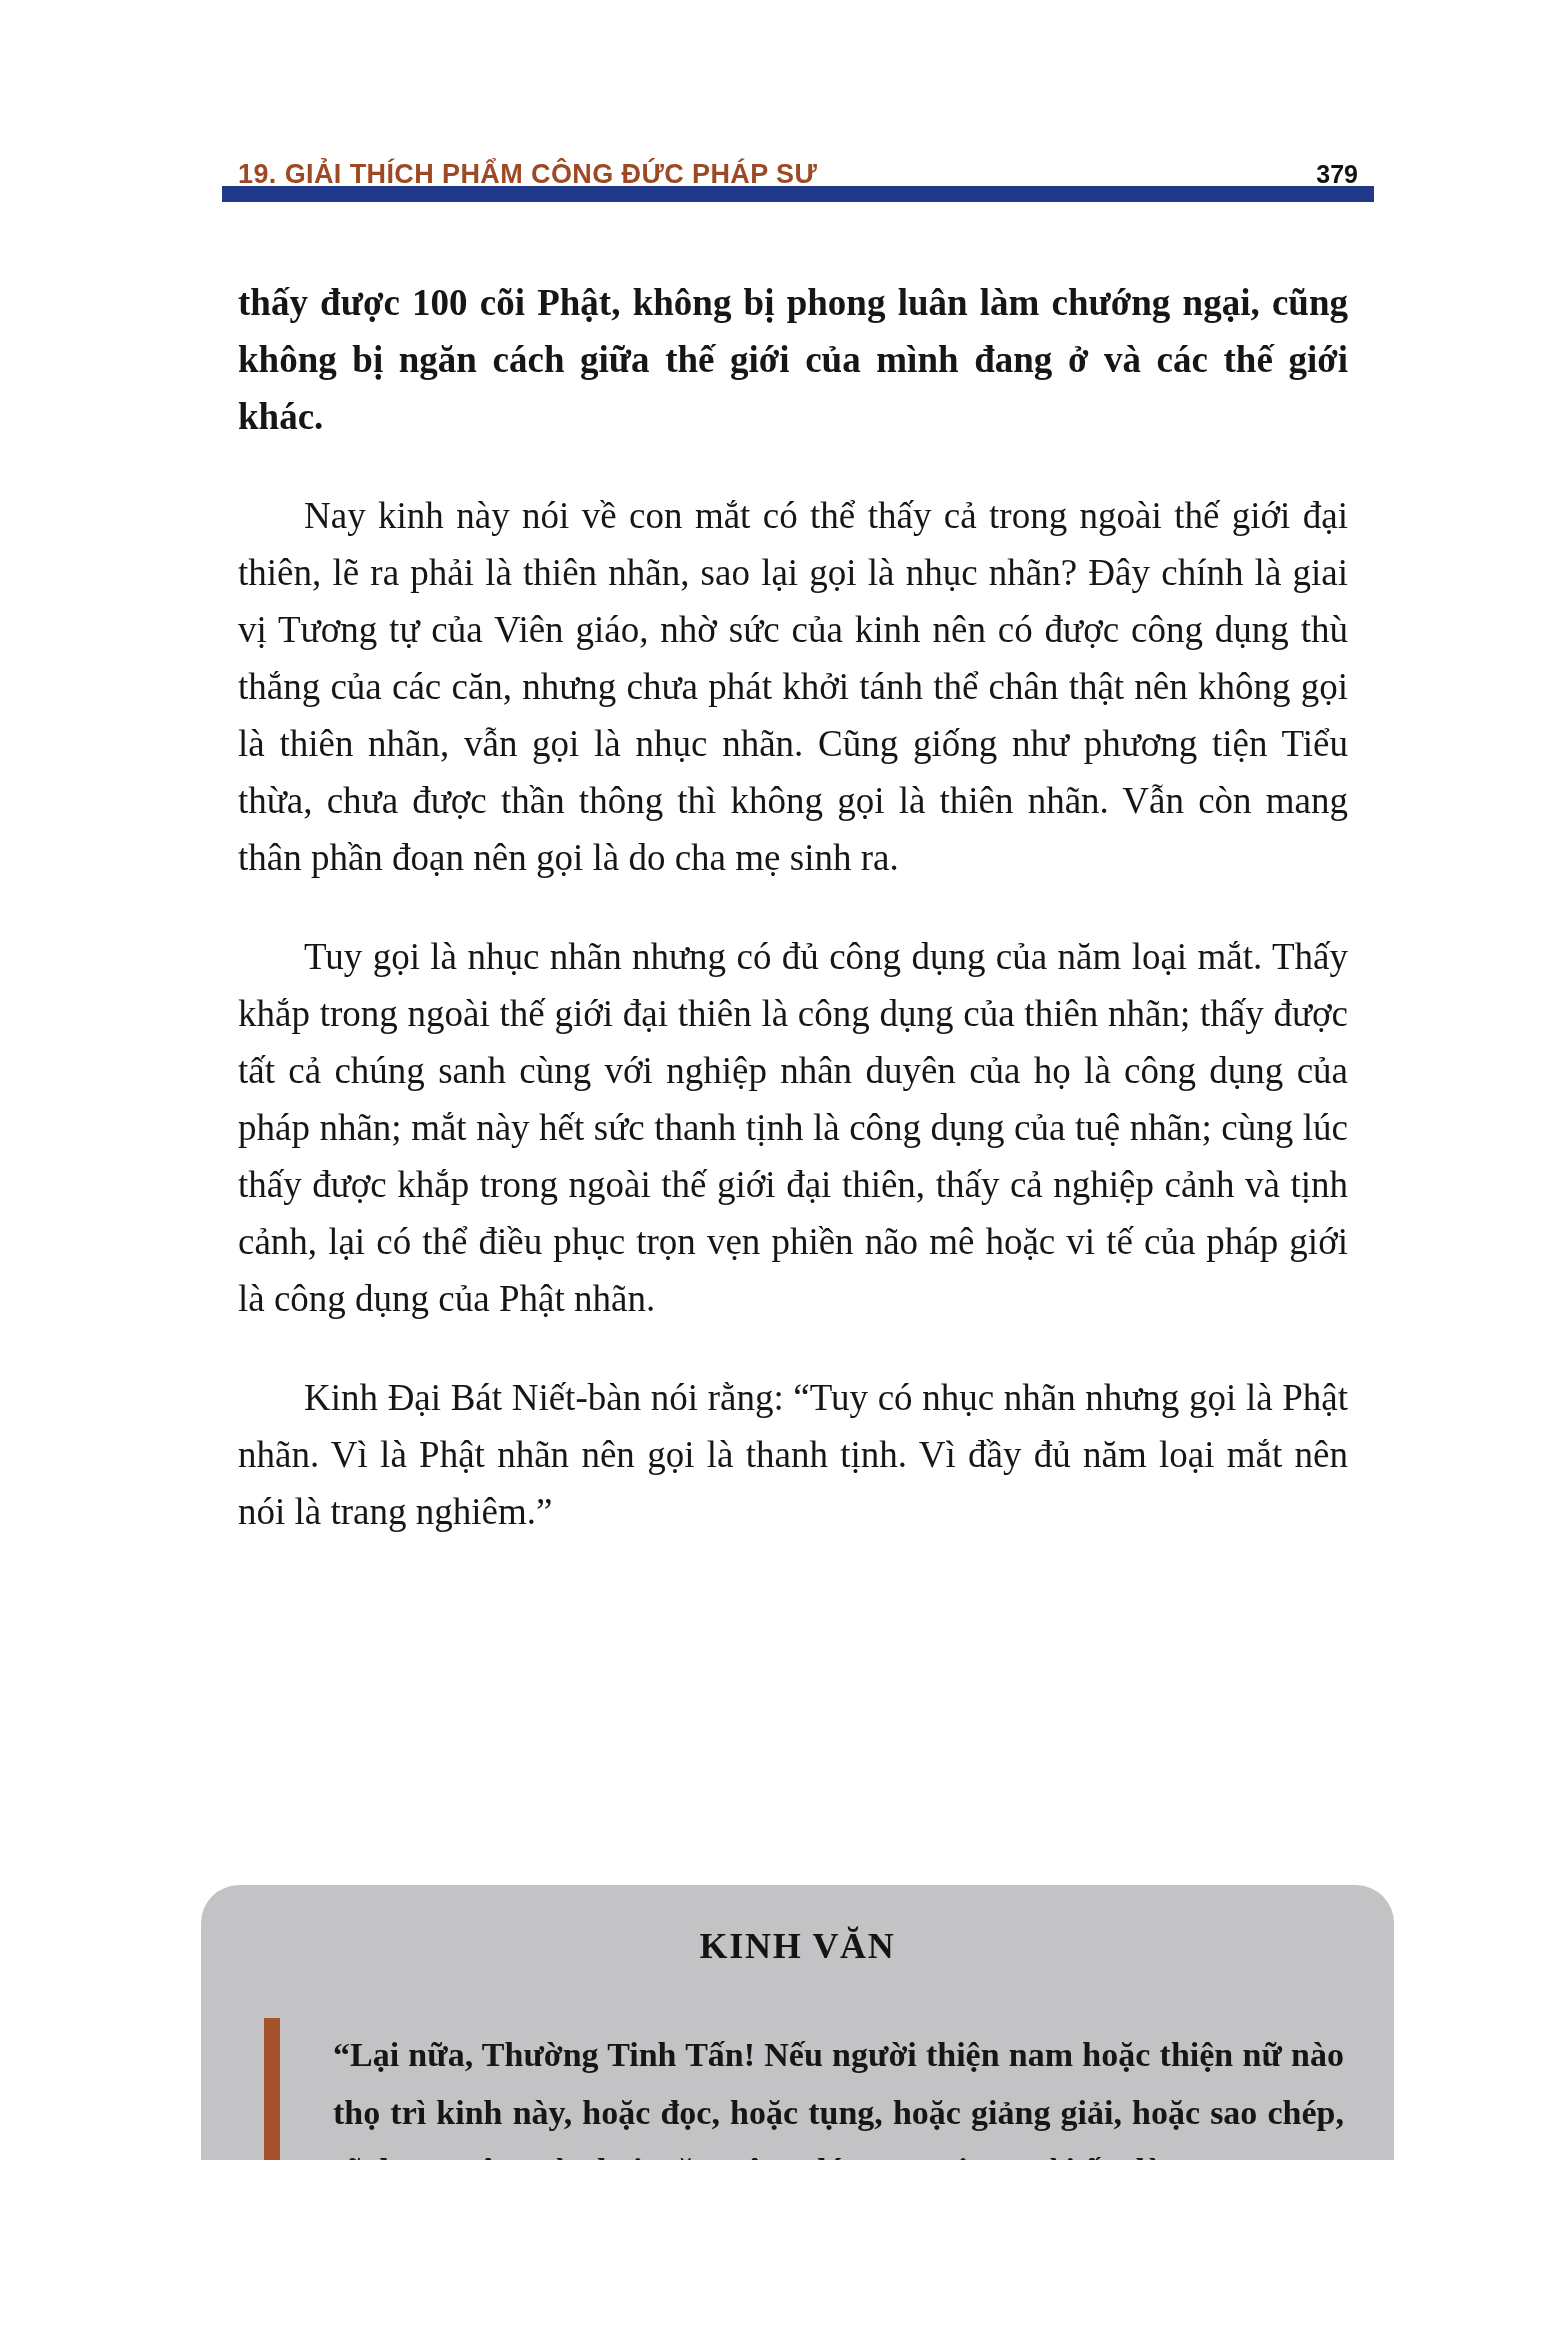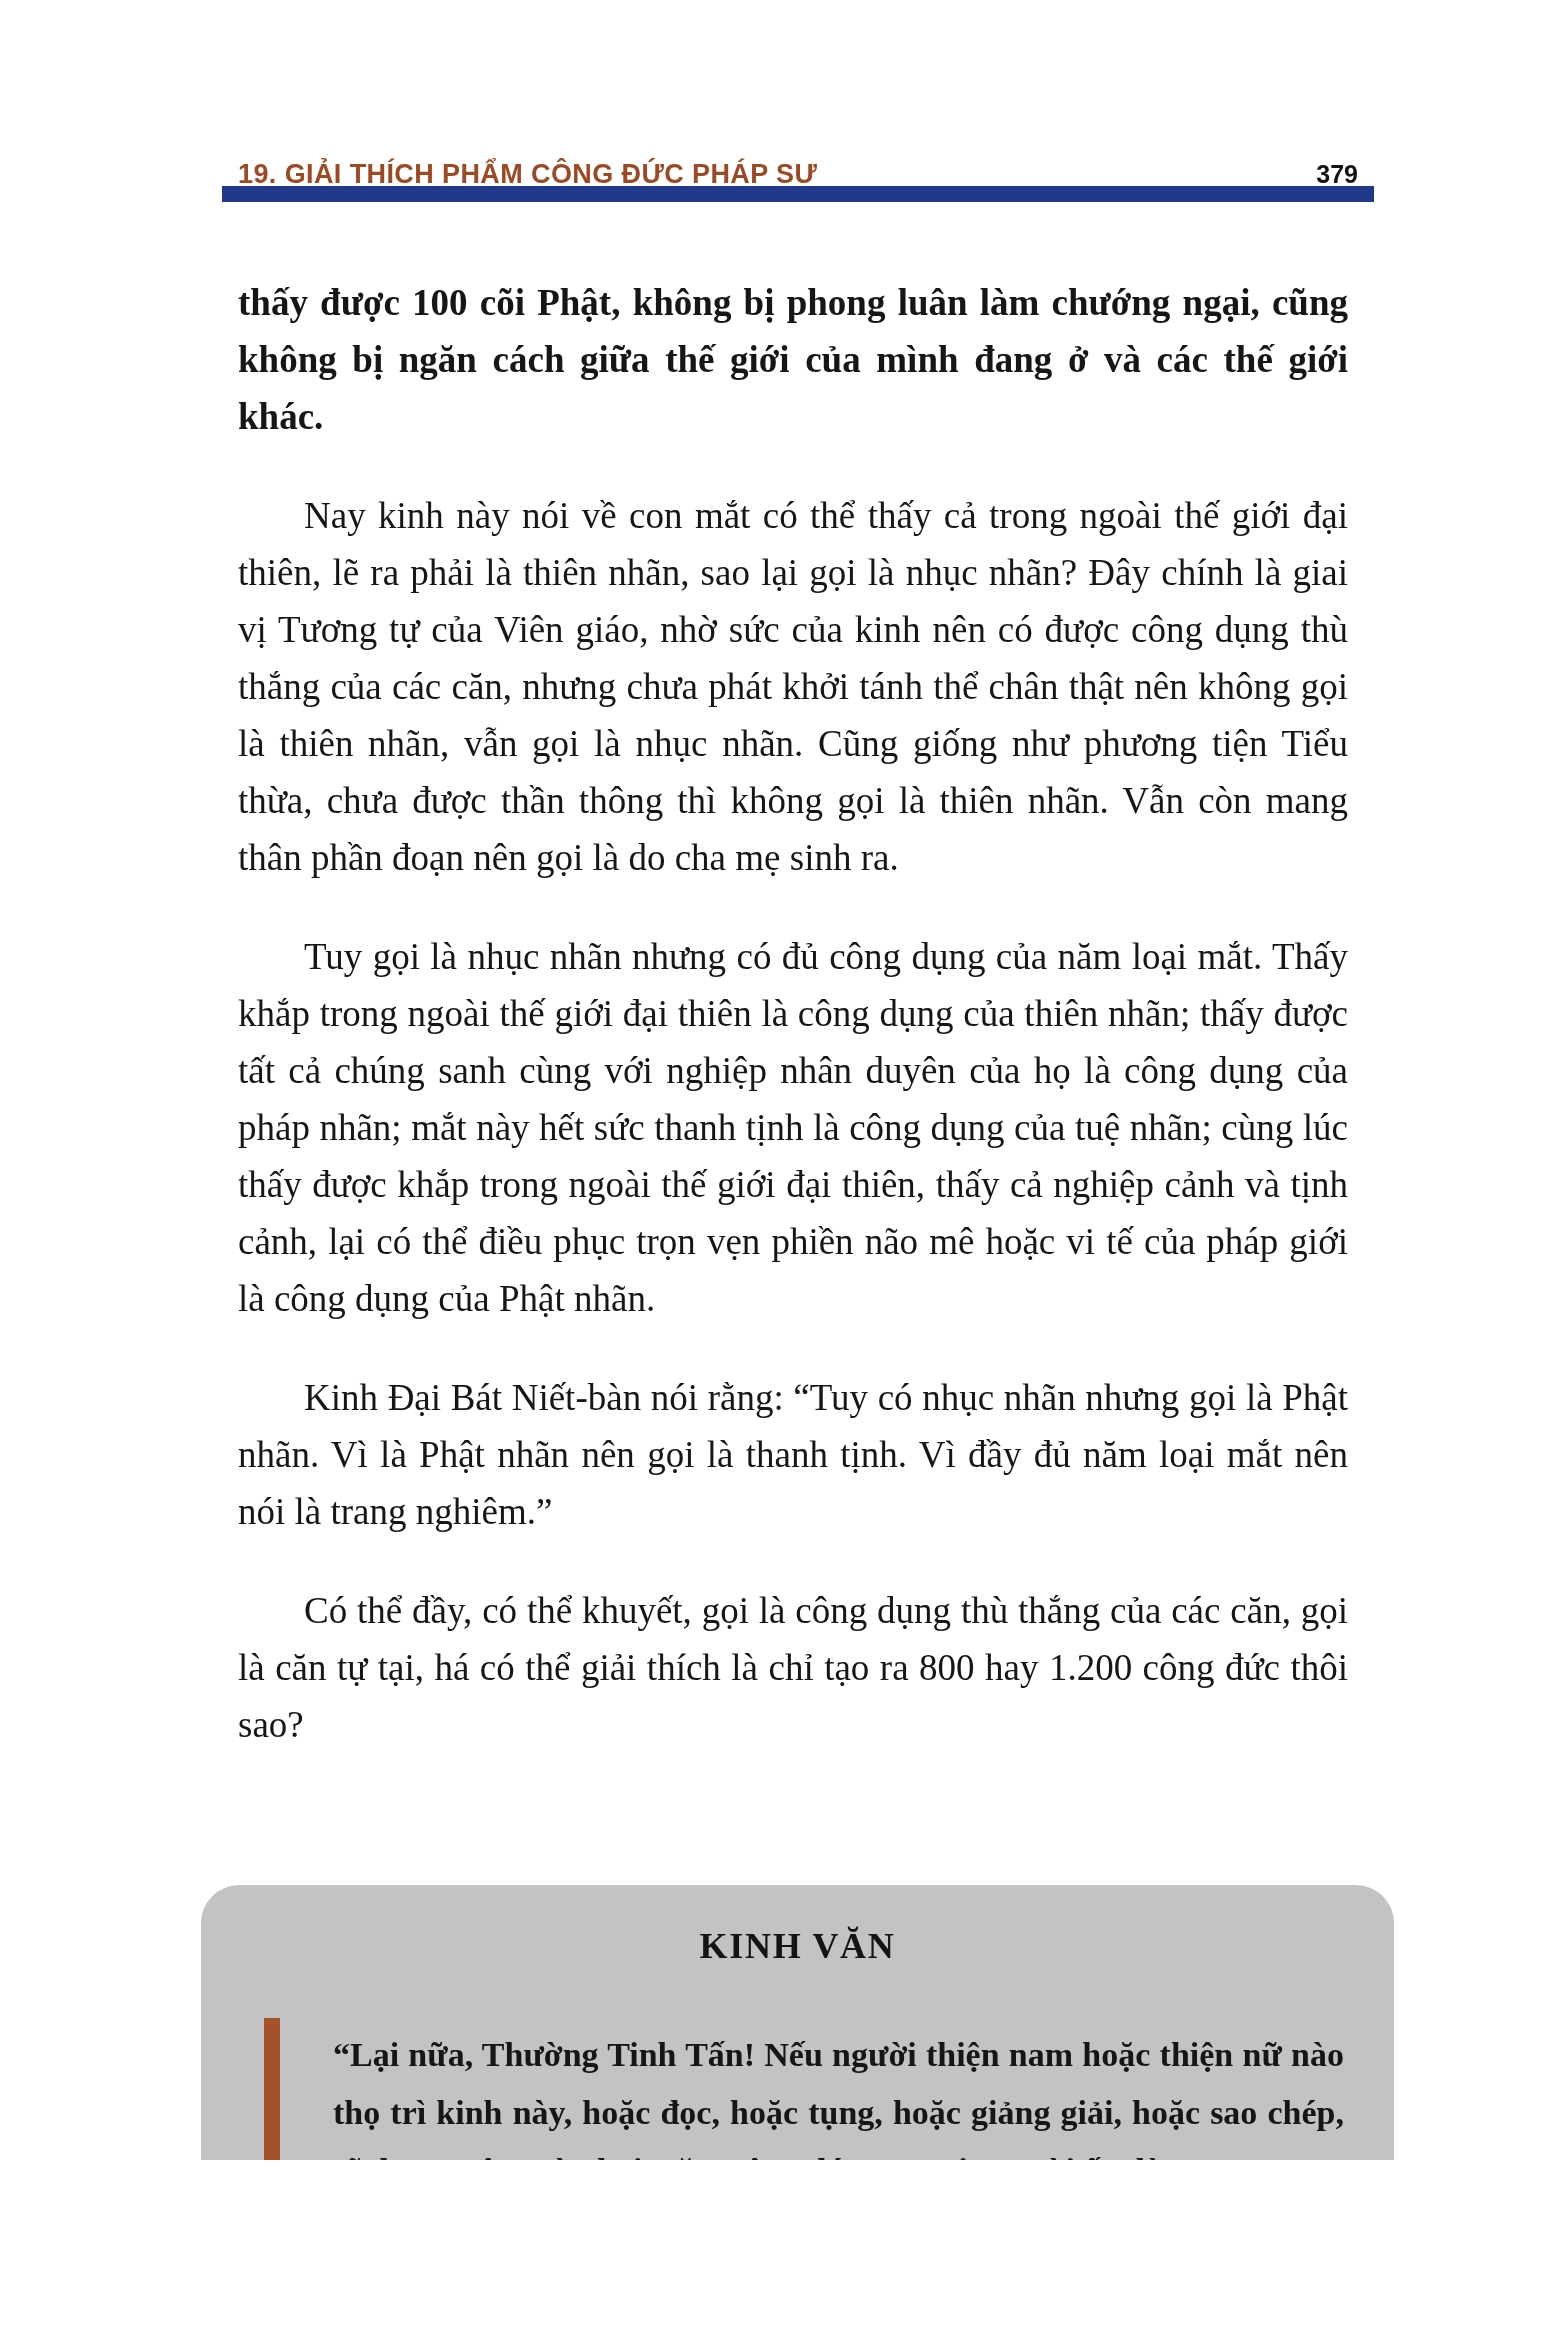--- a/index.html
+++ b/index.html
@@ -123,21 +123,20 @@
     <div class="page-number">379</div>
   </header>
 
   <div class="header-rule"></div>
 
   <main class="body-text">
     <p class="para no-indent">thấy được 100 cõi Phật, không bị phong luân làm chướng ngại, cũng không bị ngăn cách giữa thế giới của mình đang ở và các thế giới khác.</p>
     <p class="para">Nay kinh này nói về con mắt có thể thấy cả trong ngoài thế giới đại thiên, lẽ ra phải là thiên nhãn, sao lại gọi là nhục nhãn? Đây chính là giai vị Tương tự của Viên giáo, nhờ sức của kinh nên có được công dụng thù thắng của các căn, nhưng chưa phát khởi tánh thể chân thật nên không gọi là thiên nhãn, vẫn gọi là nhục nhãn. Cũng giống như phương tiện Tiểu thừa, chưa được thần thông thì không gọi là thiên nhãn. Vẫn còn mang thân phần đoạn nên gọi là do cha mẹ sinh ra.</p>
     <p class="para">Tuy gọi là nhục nhãn nhưng có đủ công dụng của năm loại mắt. Thấy khắp trong ngoài thế giới đại thiên là công dụng của thiên nhãn; thấy được tất cả chúng sanh cùng với nghiệp nhân duyên của họ là công dụng của pháp nhãn; mắt này hết sức thanh tịnh là công dụng của tuệ nhãn; cùng lúc thấy được khắp trong ngoài thế giới đại thiên, thấy cả nghiệp cảnh và tịnh cảnh, lại có thể điều phục trọn vẹn phiền não mê hoặc vi tế của pháp giới là công dụng của Phật nhãn.</p>
     <p class="para">Kinh Đại Bát Niết-bàn nói rằng: “Tuy có nhục nhãn nhưng gọi là Phật nhãn. Vì là Phật nhãn nên gọi là thanh tịnh. Vì đầy đủ năm loại mắt nên nói là trang nghiêm.”</p>
-    <p class="para">Có thể đầy, có thể khuyết, gọi là công dụng thù thắng của các căn, gọi là căn tự tại, há có thể giải thích là chỉ tạo ra 800 hay 1.200 công đức thôi sao?</p>
   </main>
 
   <section class="kinh-van-box">
     <h2 class="box-title">KINH VĂN</h2>
     <div class="quote-row">
       <span class="quote-bar"></span>
       <p class="quote-text">“Lại nữa, Thường Tinh Tấn! Nếu người thiện nam hoặc thiện nữ nào thọ trì kinh này, hoặc đọc, hoặc tụng, hoặc giảng giải, hoặc sao chép, sẽ được một ngàn hai trăm công đức của tai. Người ấy dùng</p>
     </div>
   </section>
 

